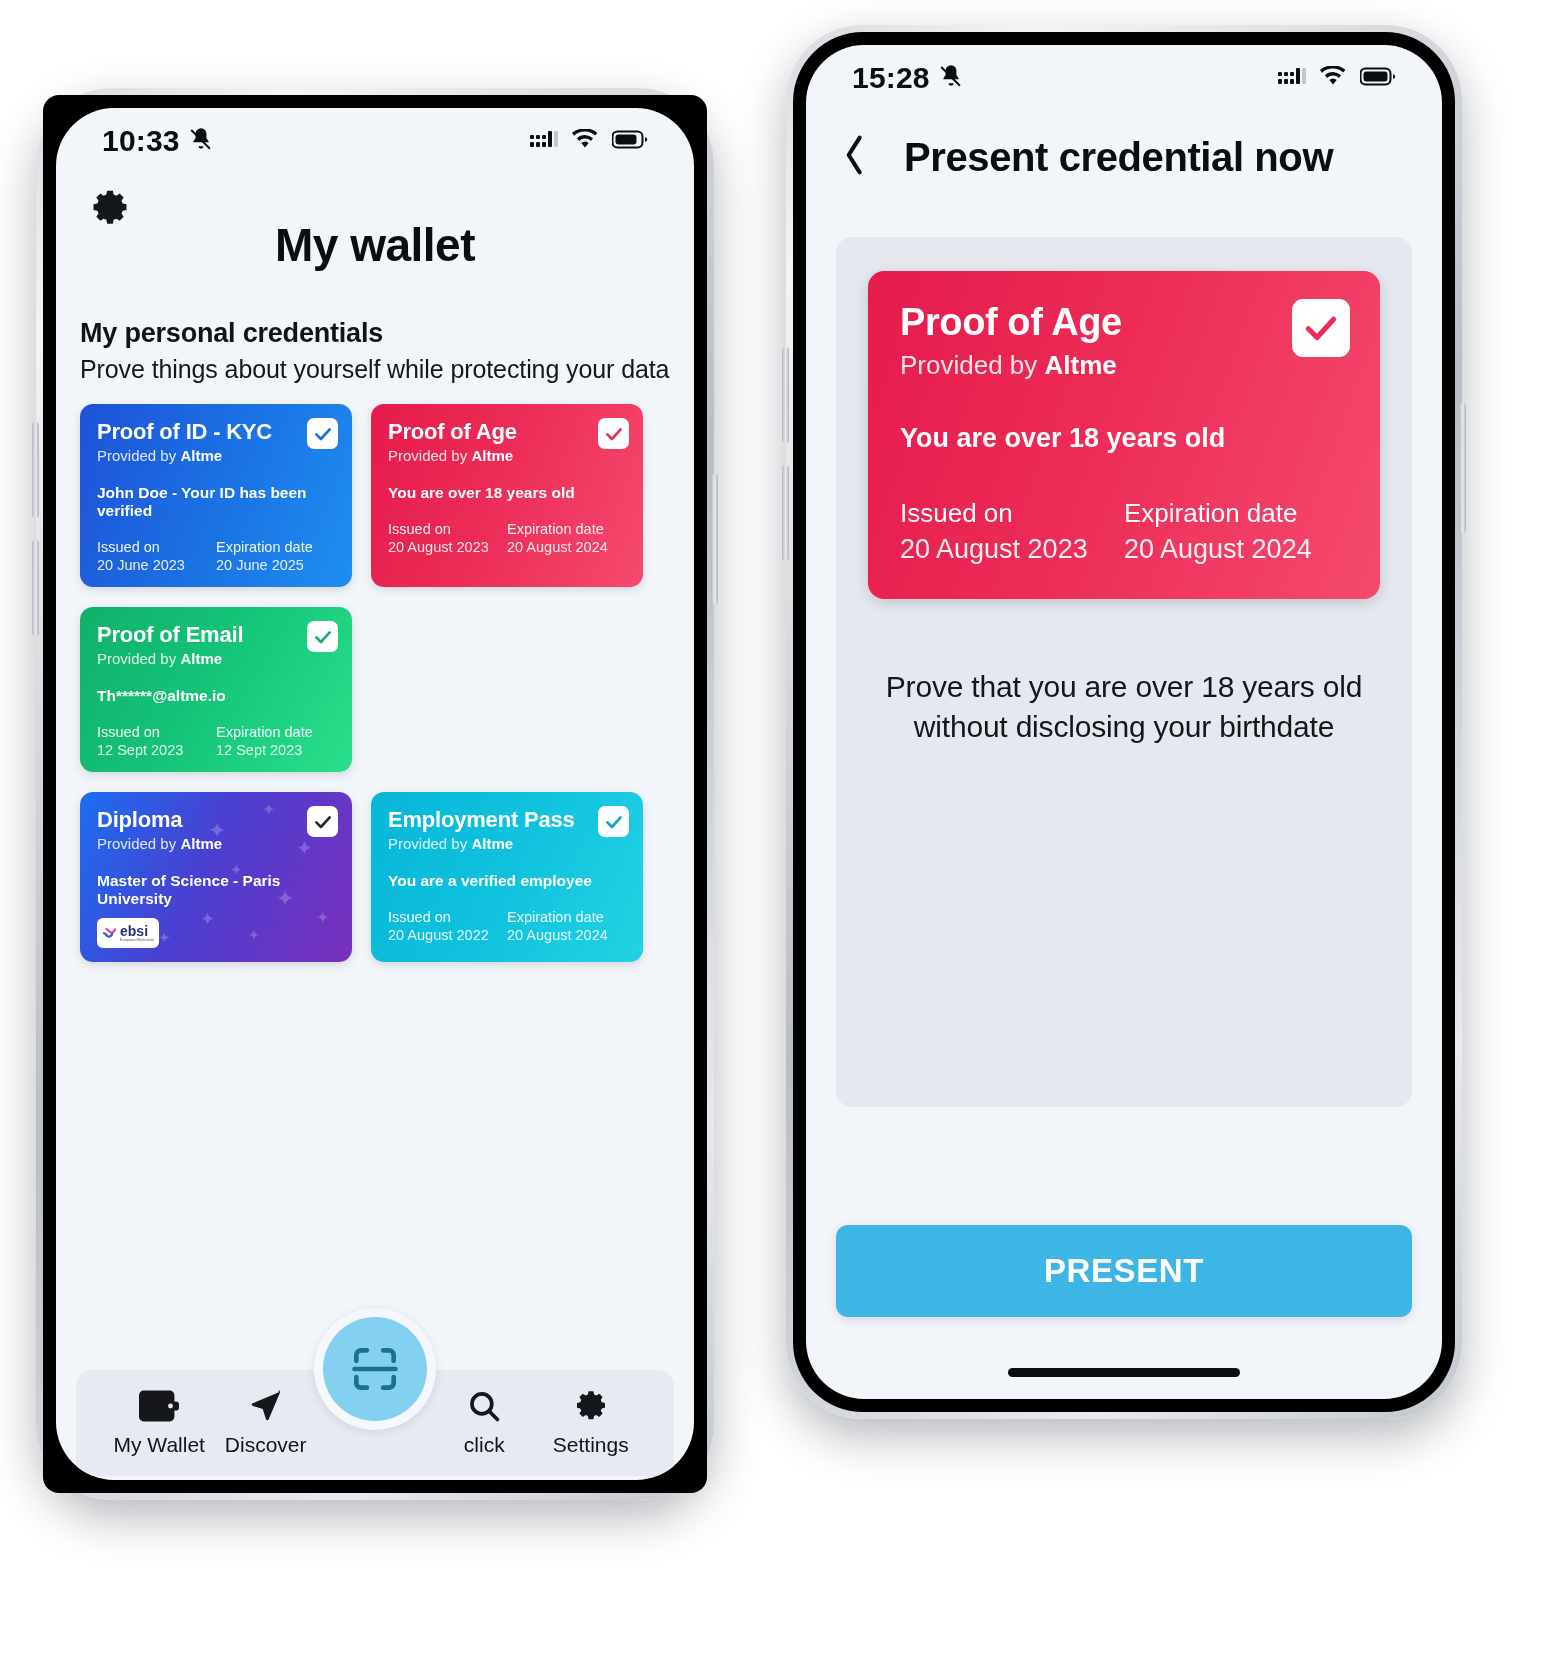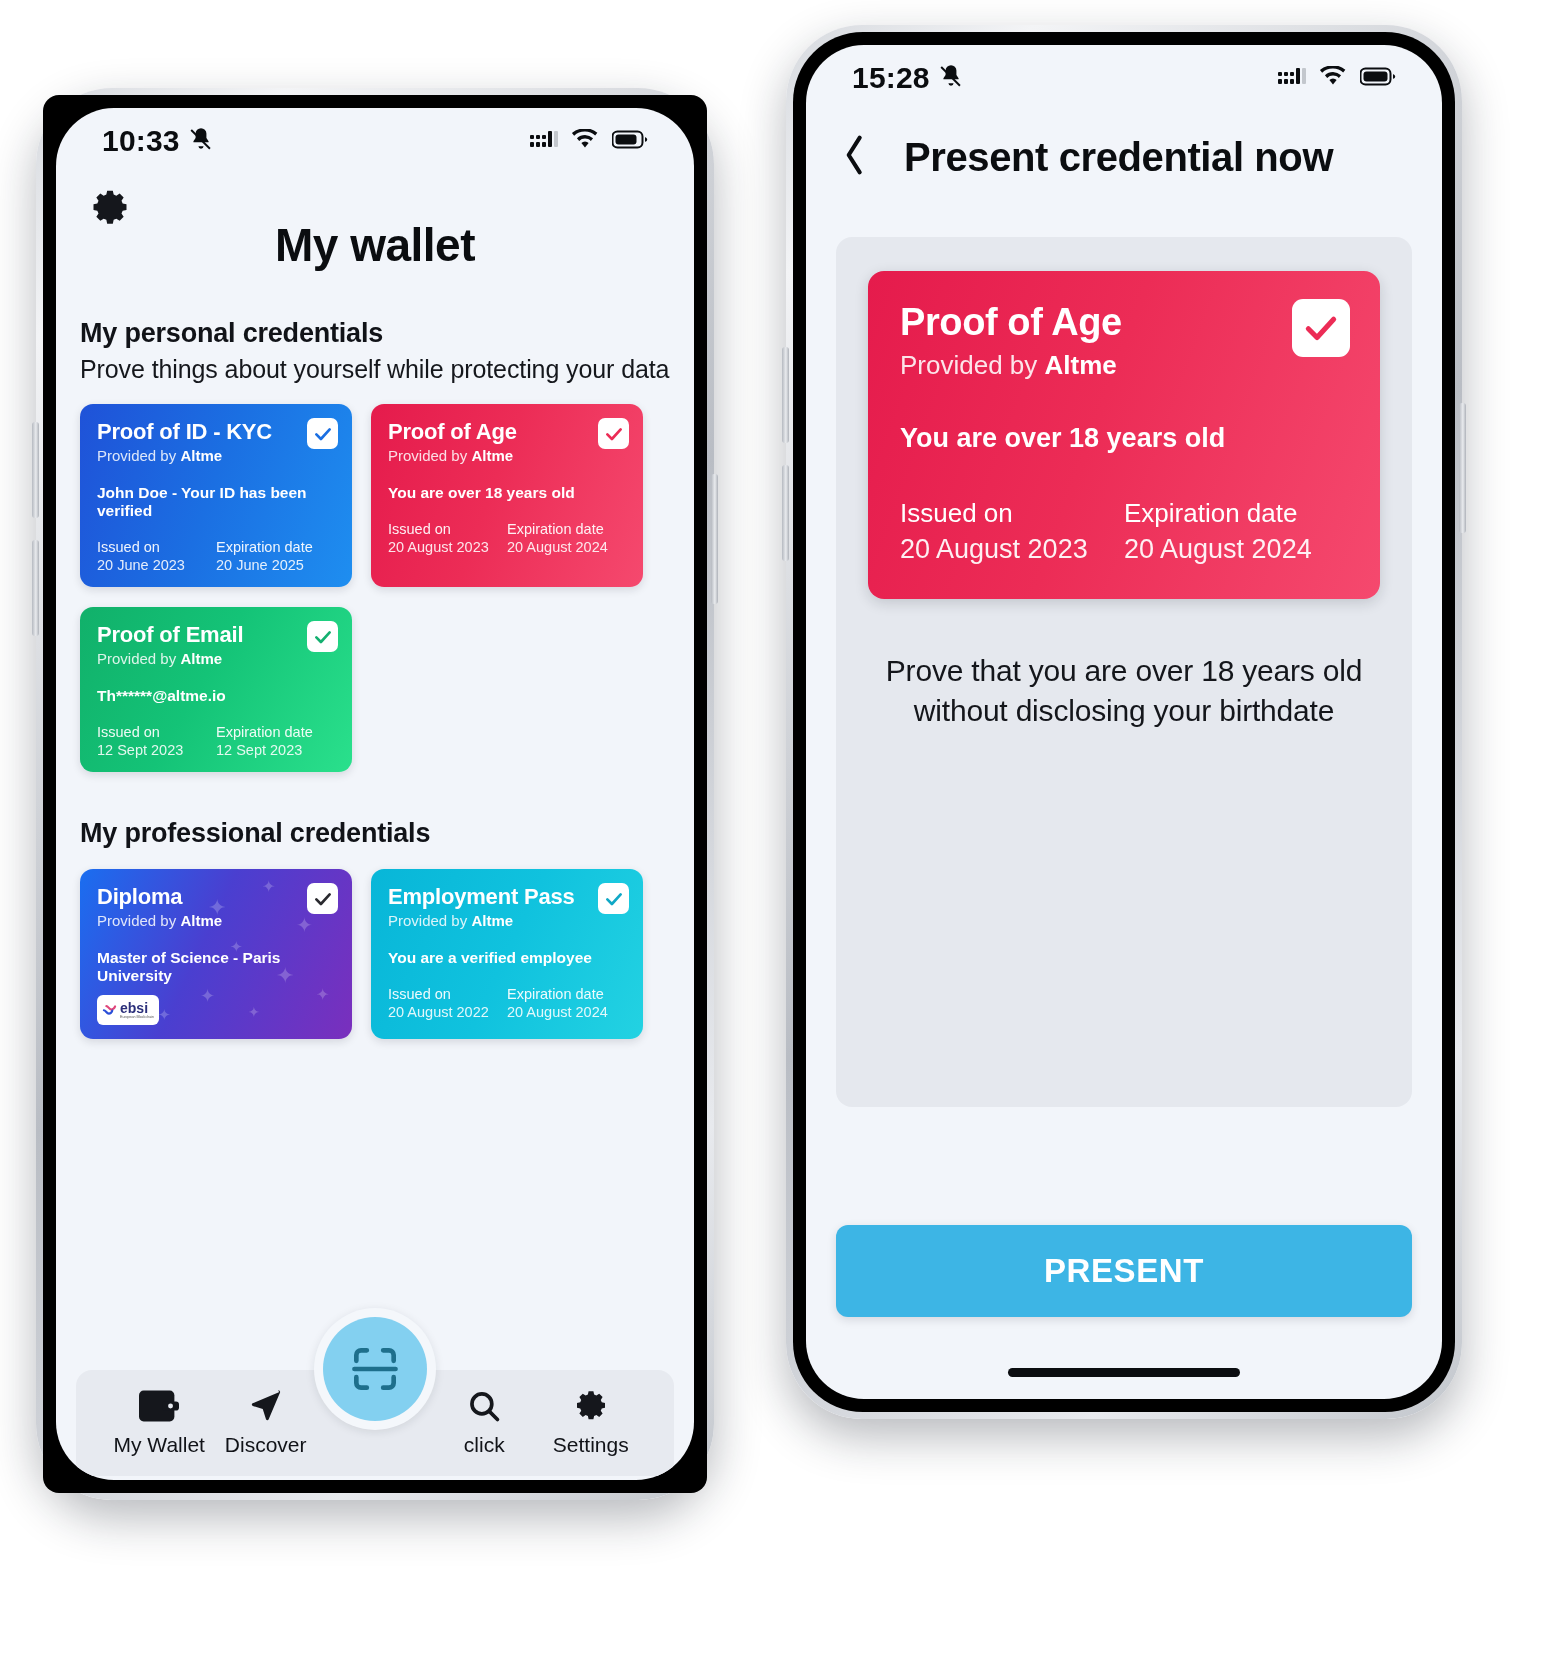--- a/index.html
+++ b/index.html
@@ -192,21 +192,21 @@
   .big-card .dates .col { width: 50%; }
   .big-card .dates .lbl { font-size: 26px; color:#fff; }
   .big-card .dates .val { font-size: 27px; color: rgba(255,255,255,.93); margin-top: 5px;}
   .cb-big {
     position:absolute; top: 28px; right: 30px;
     width: 58px; height: 58px; border-radius: 11px; background:#fff;
     display:flex; align-items:center; justify-content:center;
   }
   .cb-big svg { width: 38px; height: 38px; }
   .panel-desc {
-    text-align:center; font-size: 30px; color:#14161b; margin-top: 52px;
+    text-align:center; font-size: 30px; color:#14161b; margin-top: 68px;
     line-height: 1.32; letter-spacing:-.2px;
   }
   .present-btn {
     position:absolute; left: 30px; right: 30px; bottom: 82px;
     height: 92px; border-radius: 12px; background:#3db5e5;
     display:flex; align-items:center; justify-content:center;
     color:#fff; font-size: 33px; font-weight:700; letter-spacing:.6px;
     box-shadow: 0 3px 10px rgba(20,26,40,.13);
   }
   .home-indicator {
@@ -346,21 +346,20 @@
                 <div class="col">
                   <div class="lbl">Expiration date</div>
                   <div class="val">12 Sept 2023</div>
                 </div>
               </div>
             </div>
           </div>
         </div>
 
         <div class="section">
-          <div class="section-head">My professional credentials</div>
 
           <div class="cards-row">
 
             <div class="cred-card th-purple">
               <div class="stars">
                 <span style="left:128px; top:28px; font-size:22px;">✦</span>
                 <span style="left:182px; top:10px; font-size:16px;">✦</span>
                 <span style="left:216px; top:46px; font-size:20px;">✦</span>
                 <span style="left:150px; top:70px; font-size:15px;">✦</span>
                 <span style="left:196px; top:96px; font-size:22px;">✦</span>

